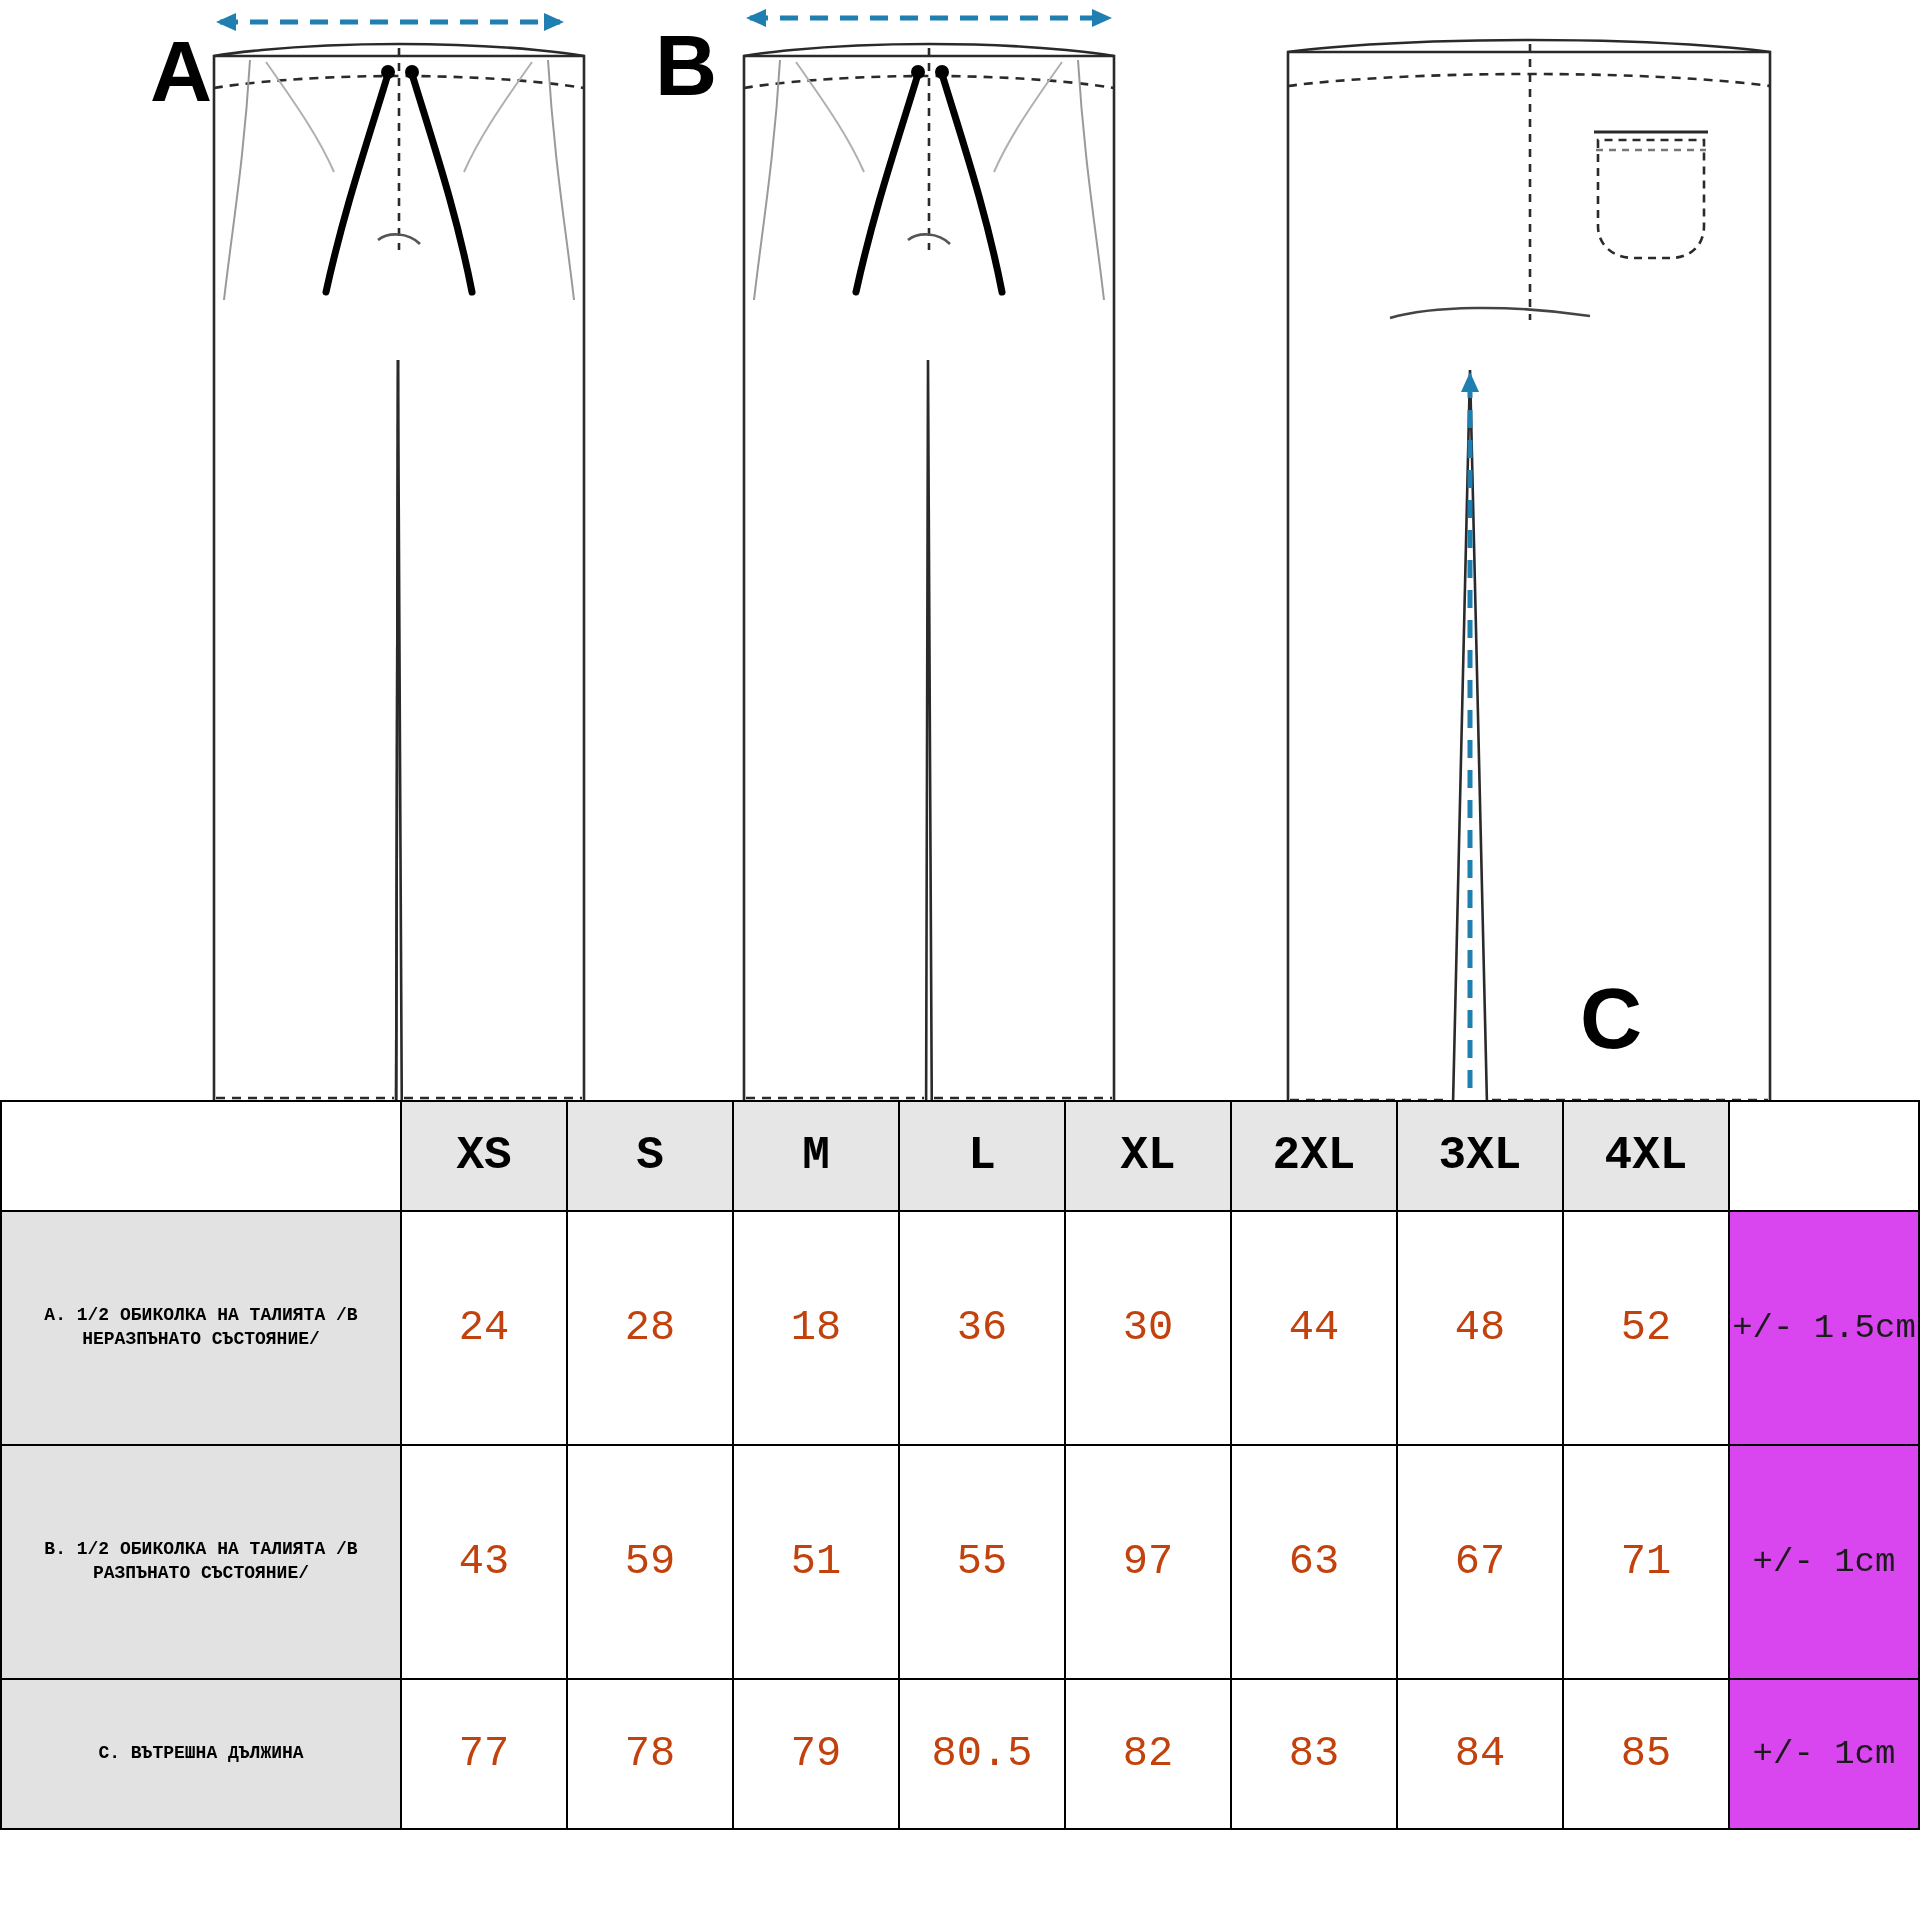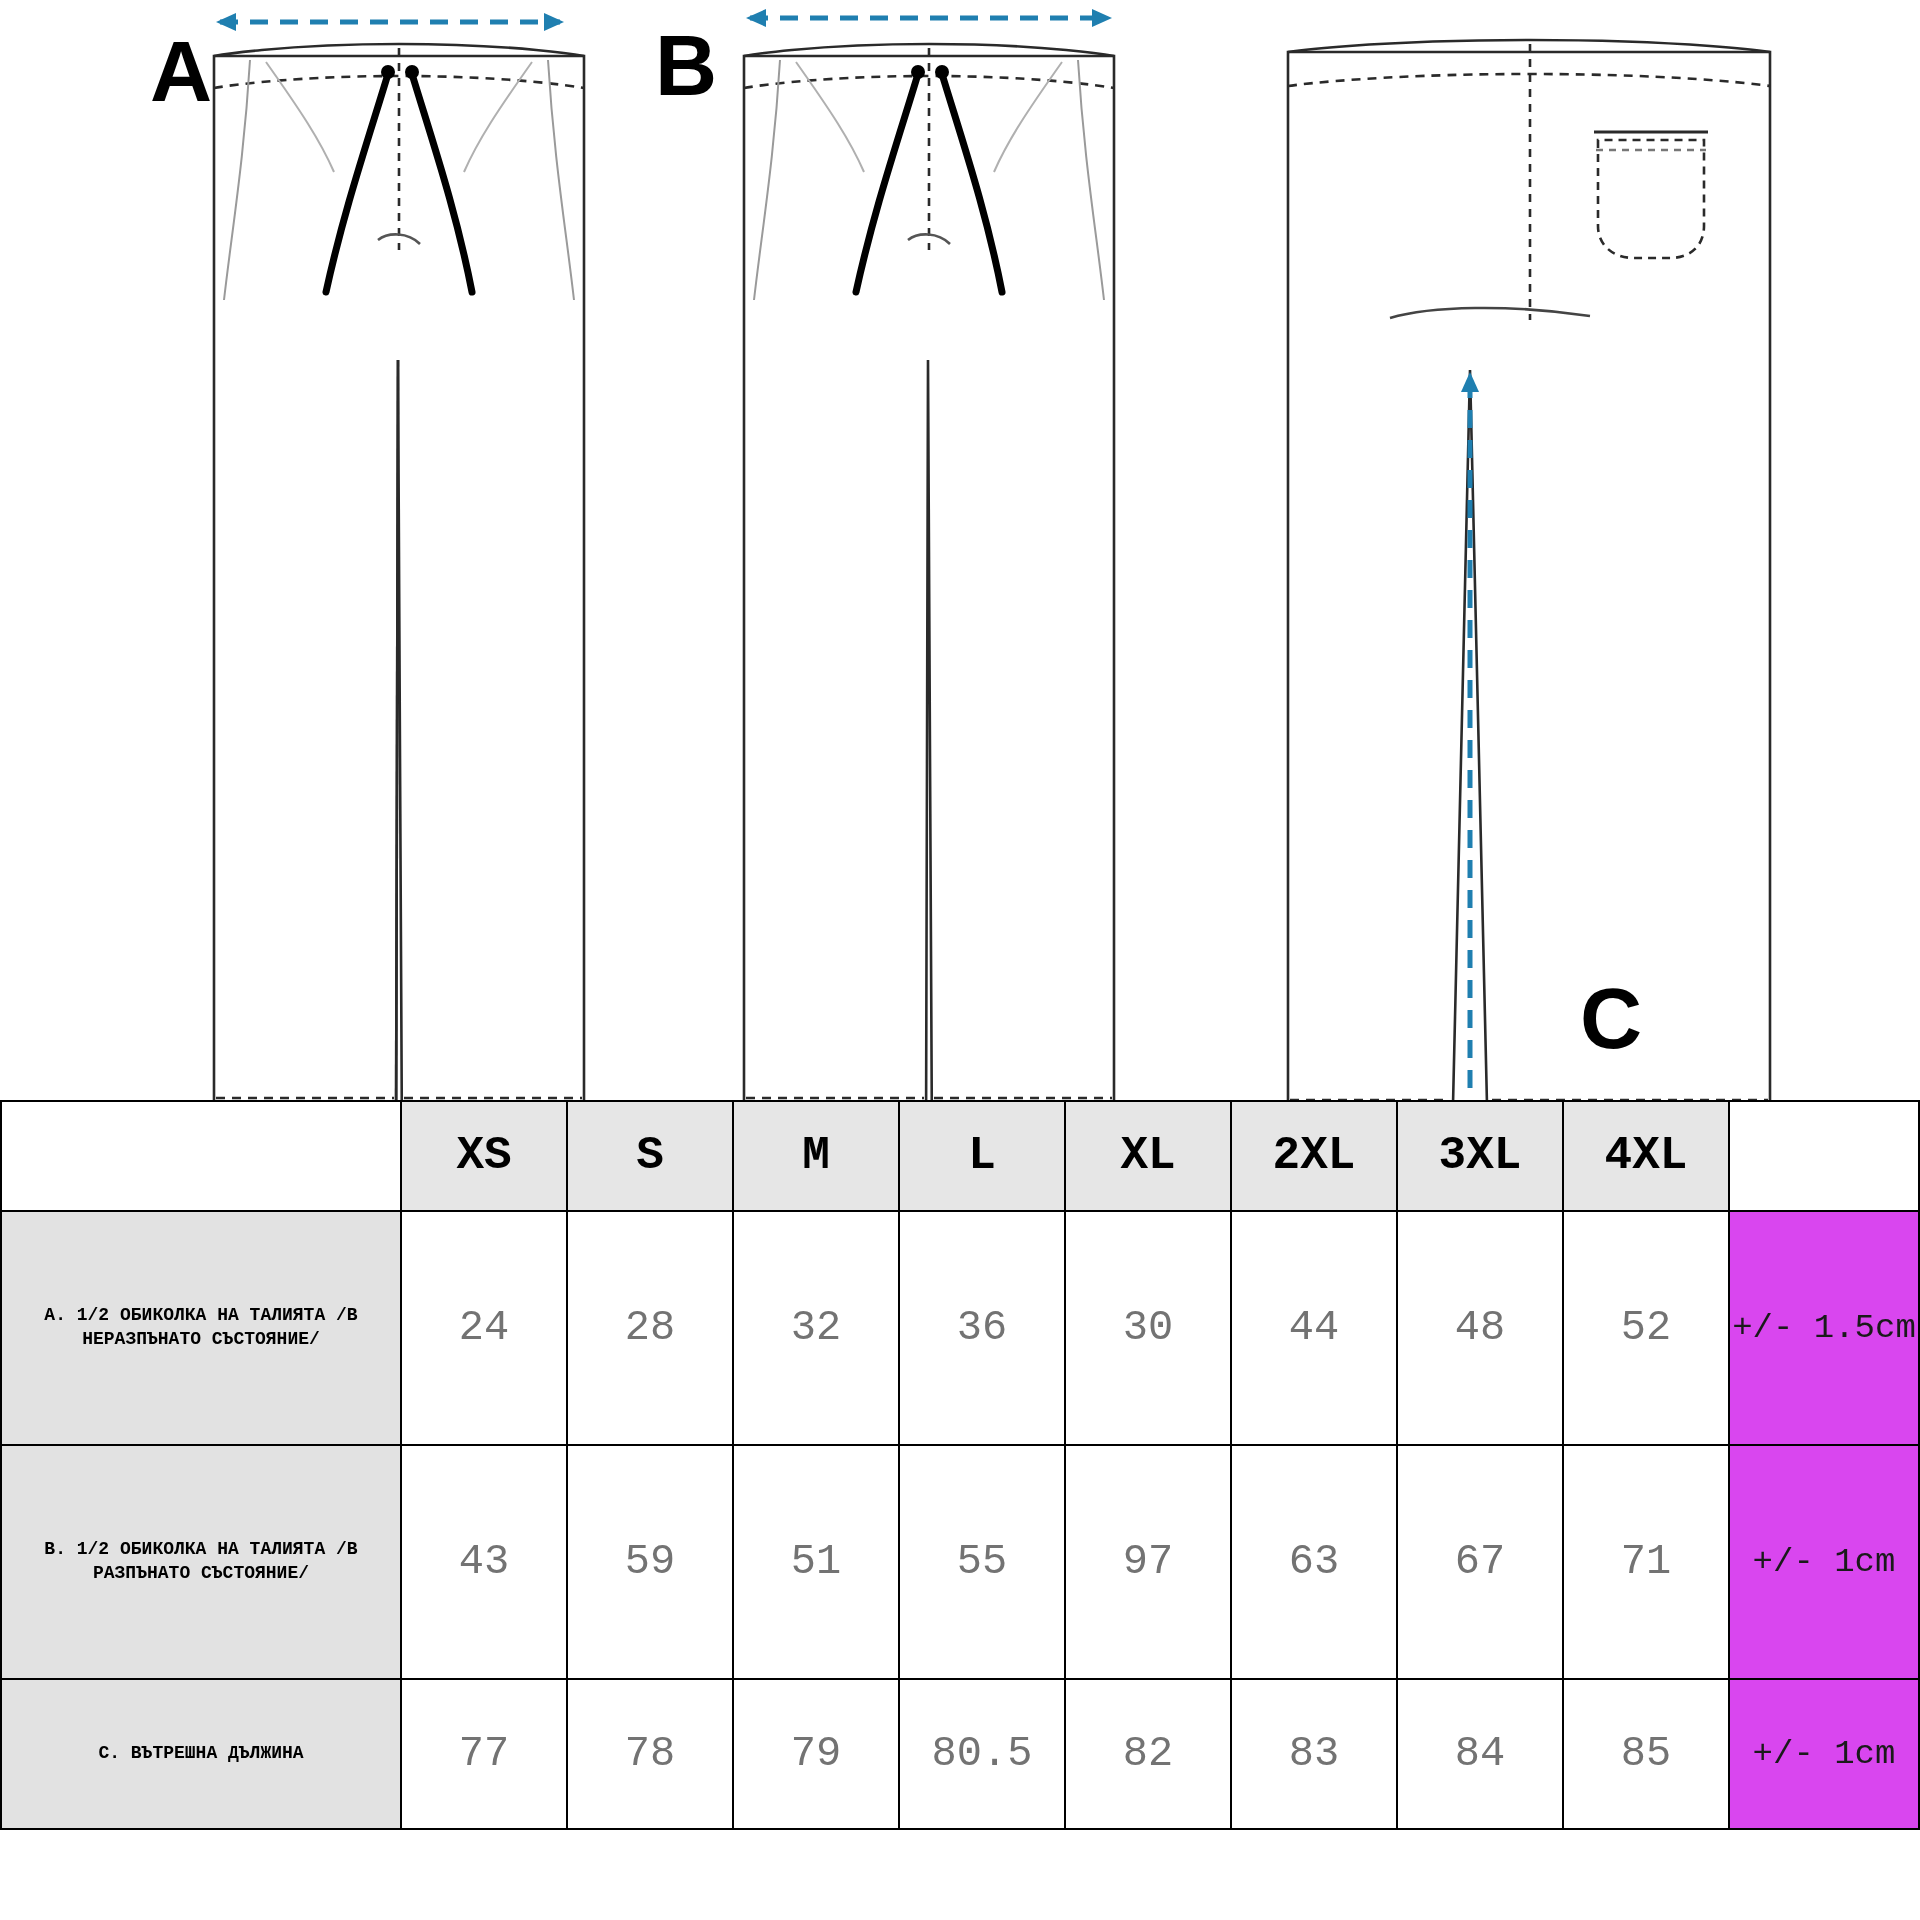--- a/index.html
+++ b/index.html
@@ -84,21 +84,21 @@
     text-align: left;
     padding: 10px 14px;
     font-size: 18px;
     font-weight: bold;
     line-height: 1.32;
     color: #000000;
     text-transform: uppercase;
   }
   td.value {
     font-size: 42px;
-    color: #737373;
+    color: #c2410c;
     background: #ffffff;
   }
   td.tol {
     font-size: 34px;
     color: #1a1a1a;
     background: #d946ef;
   }
   tr.r1 td { height: 232px; }
   tr.r2 td { height: 232px; }
   tr.r3 td { height: 148px; margin-top: 24px; }
@@ -237,21 +237,21 @@
         <th>3XL</th>
         <th>4XL</th>
         <th class="corner-right"></th>
       </tr>
     </thead>
     <tbody>
       <tr class="r1">
         <td class="row-label">A. 1/2 ОБИКОЛКА НА ТАЛИЯТА /В НЕРАЗПЪНАТО СЪСТОЯНИЕ/</td>
         <td class="value">24</td>
         <td class="value">28</td>
-        <td class="value">32</td>
+        <td class="value">18</td>
         <td class="value">36</td>
         <td class="value">30</td>
         <td class="value">44</td>
         <td class="value">48</td>
         <td class="value">52</td>
         <td class="tol">+/- 1.5cm</td>
       </tr>
       <tr class="r2">
         <td class="row-label">B. 1/2 ОБИКОЛКА НА ТАЛИЯТА /В РАЗПЪНАТО СЪСТОЯНИЕ/</td>
         <td class="value">43</td>

